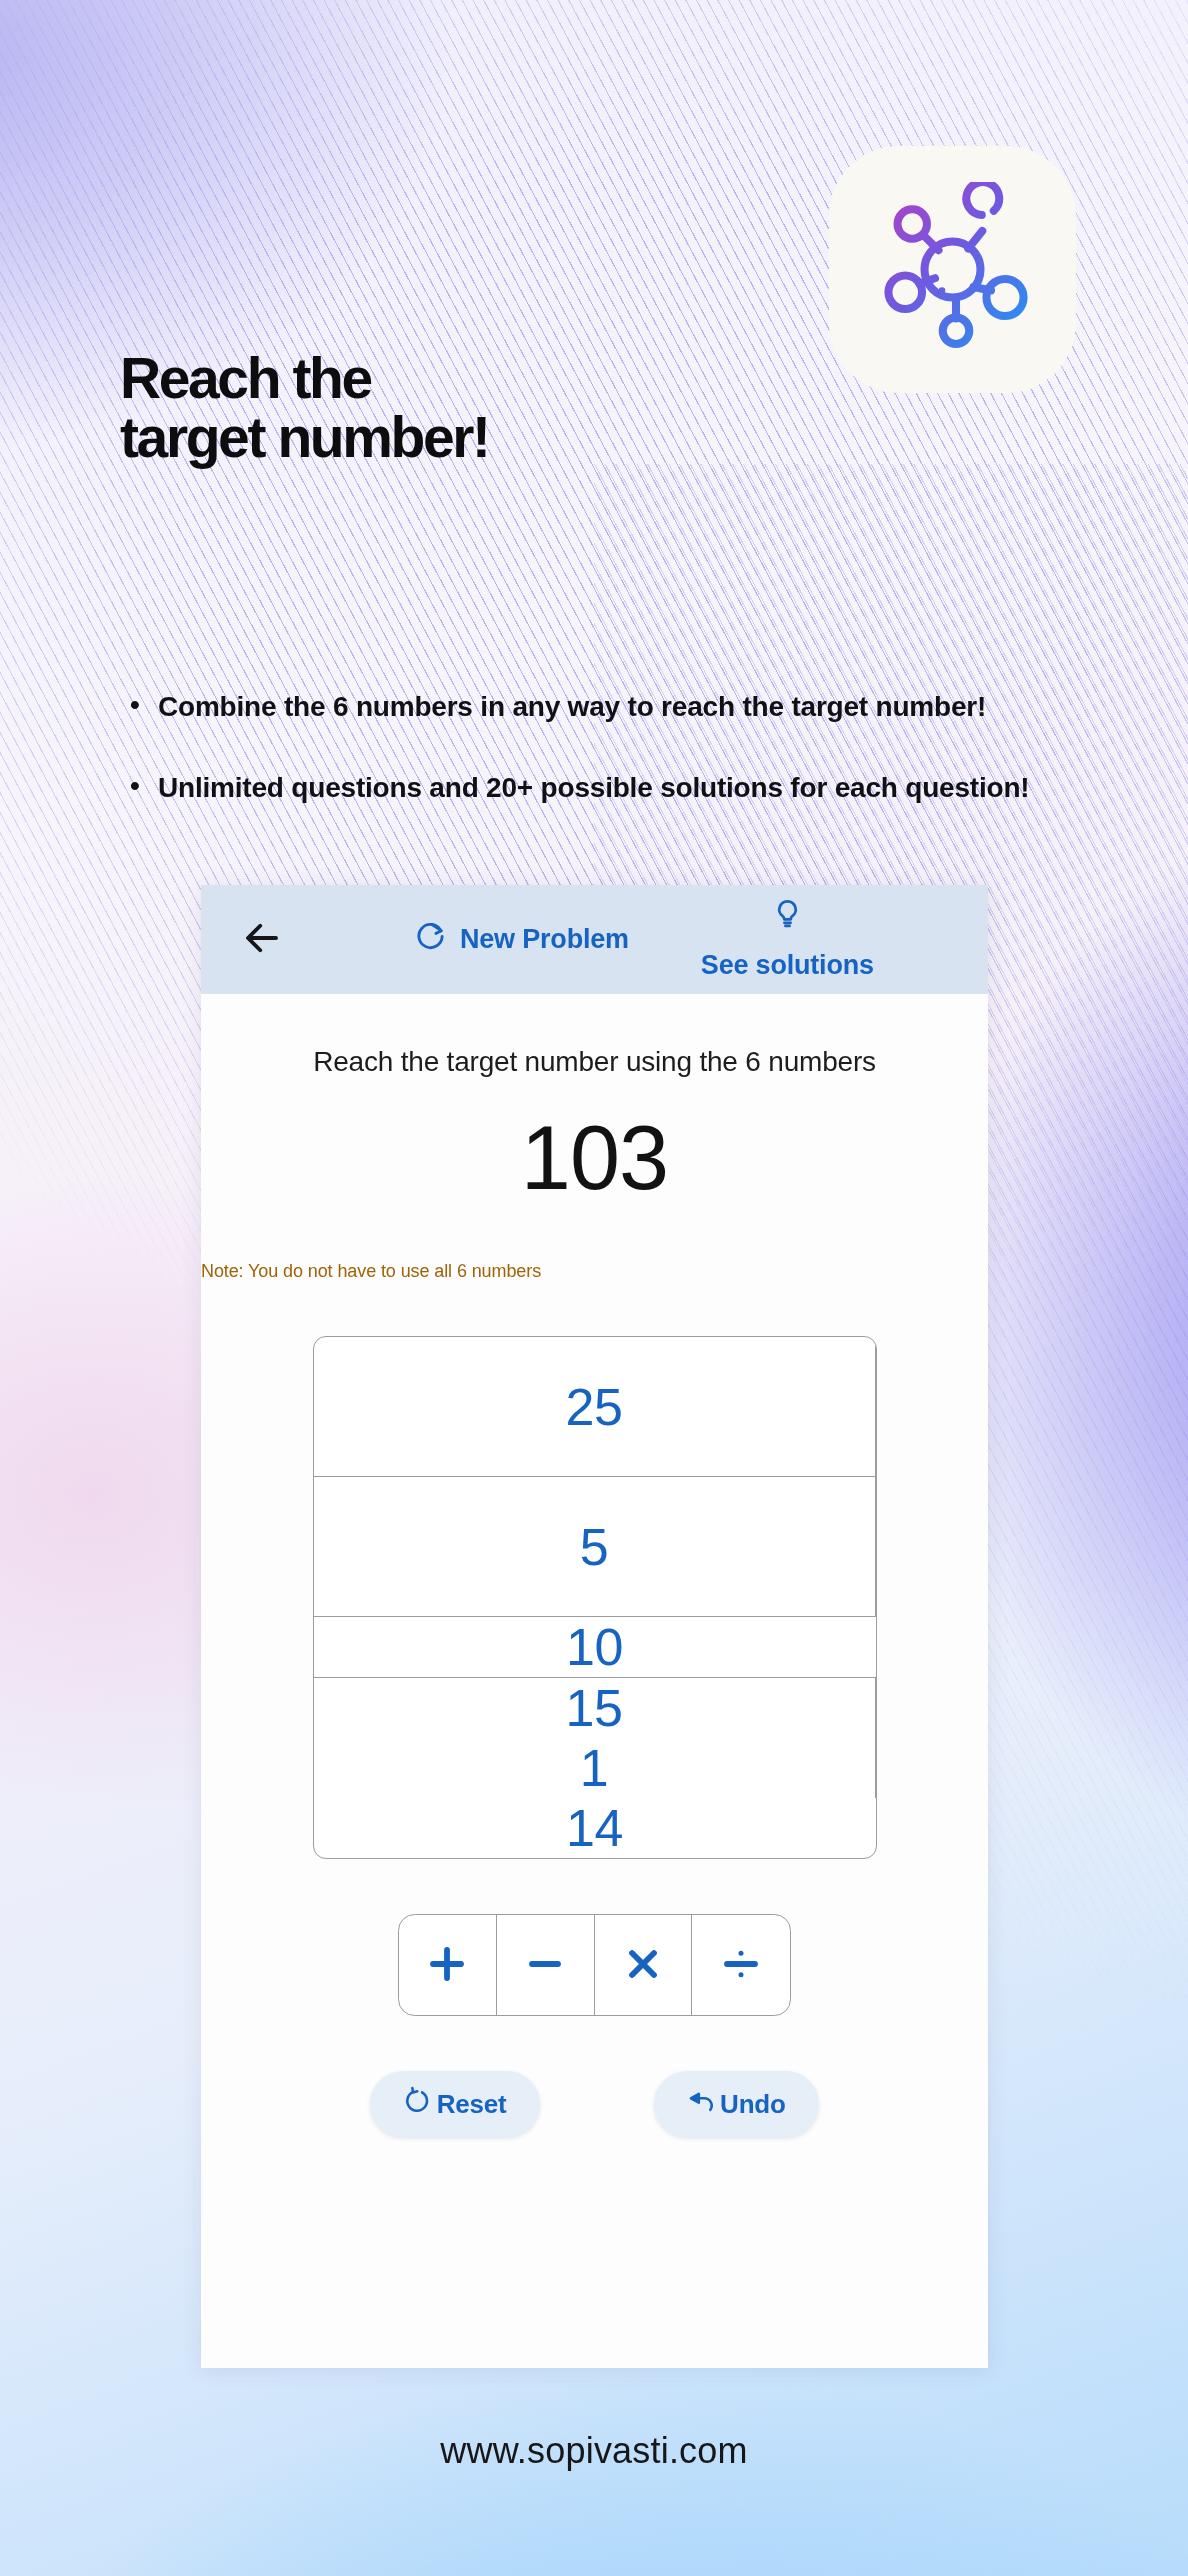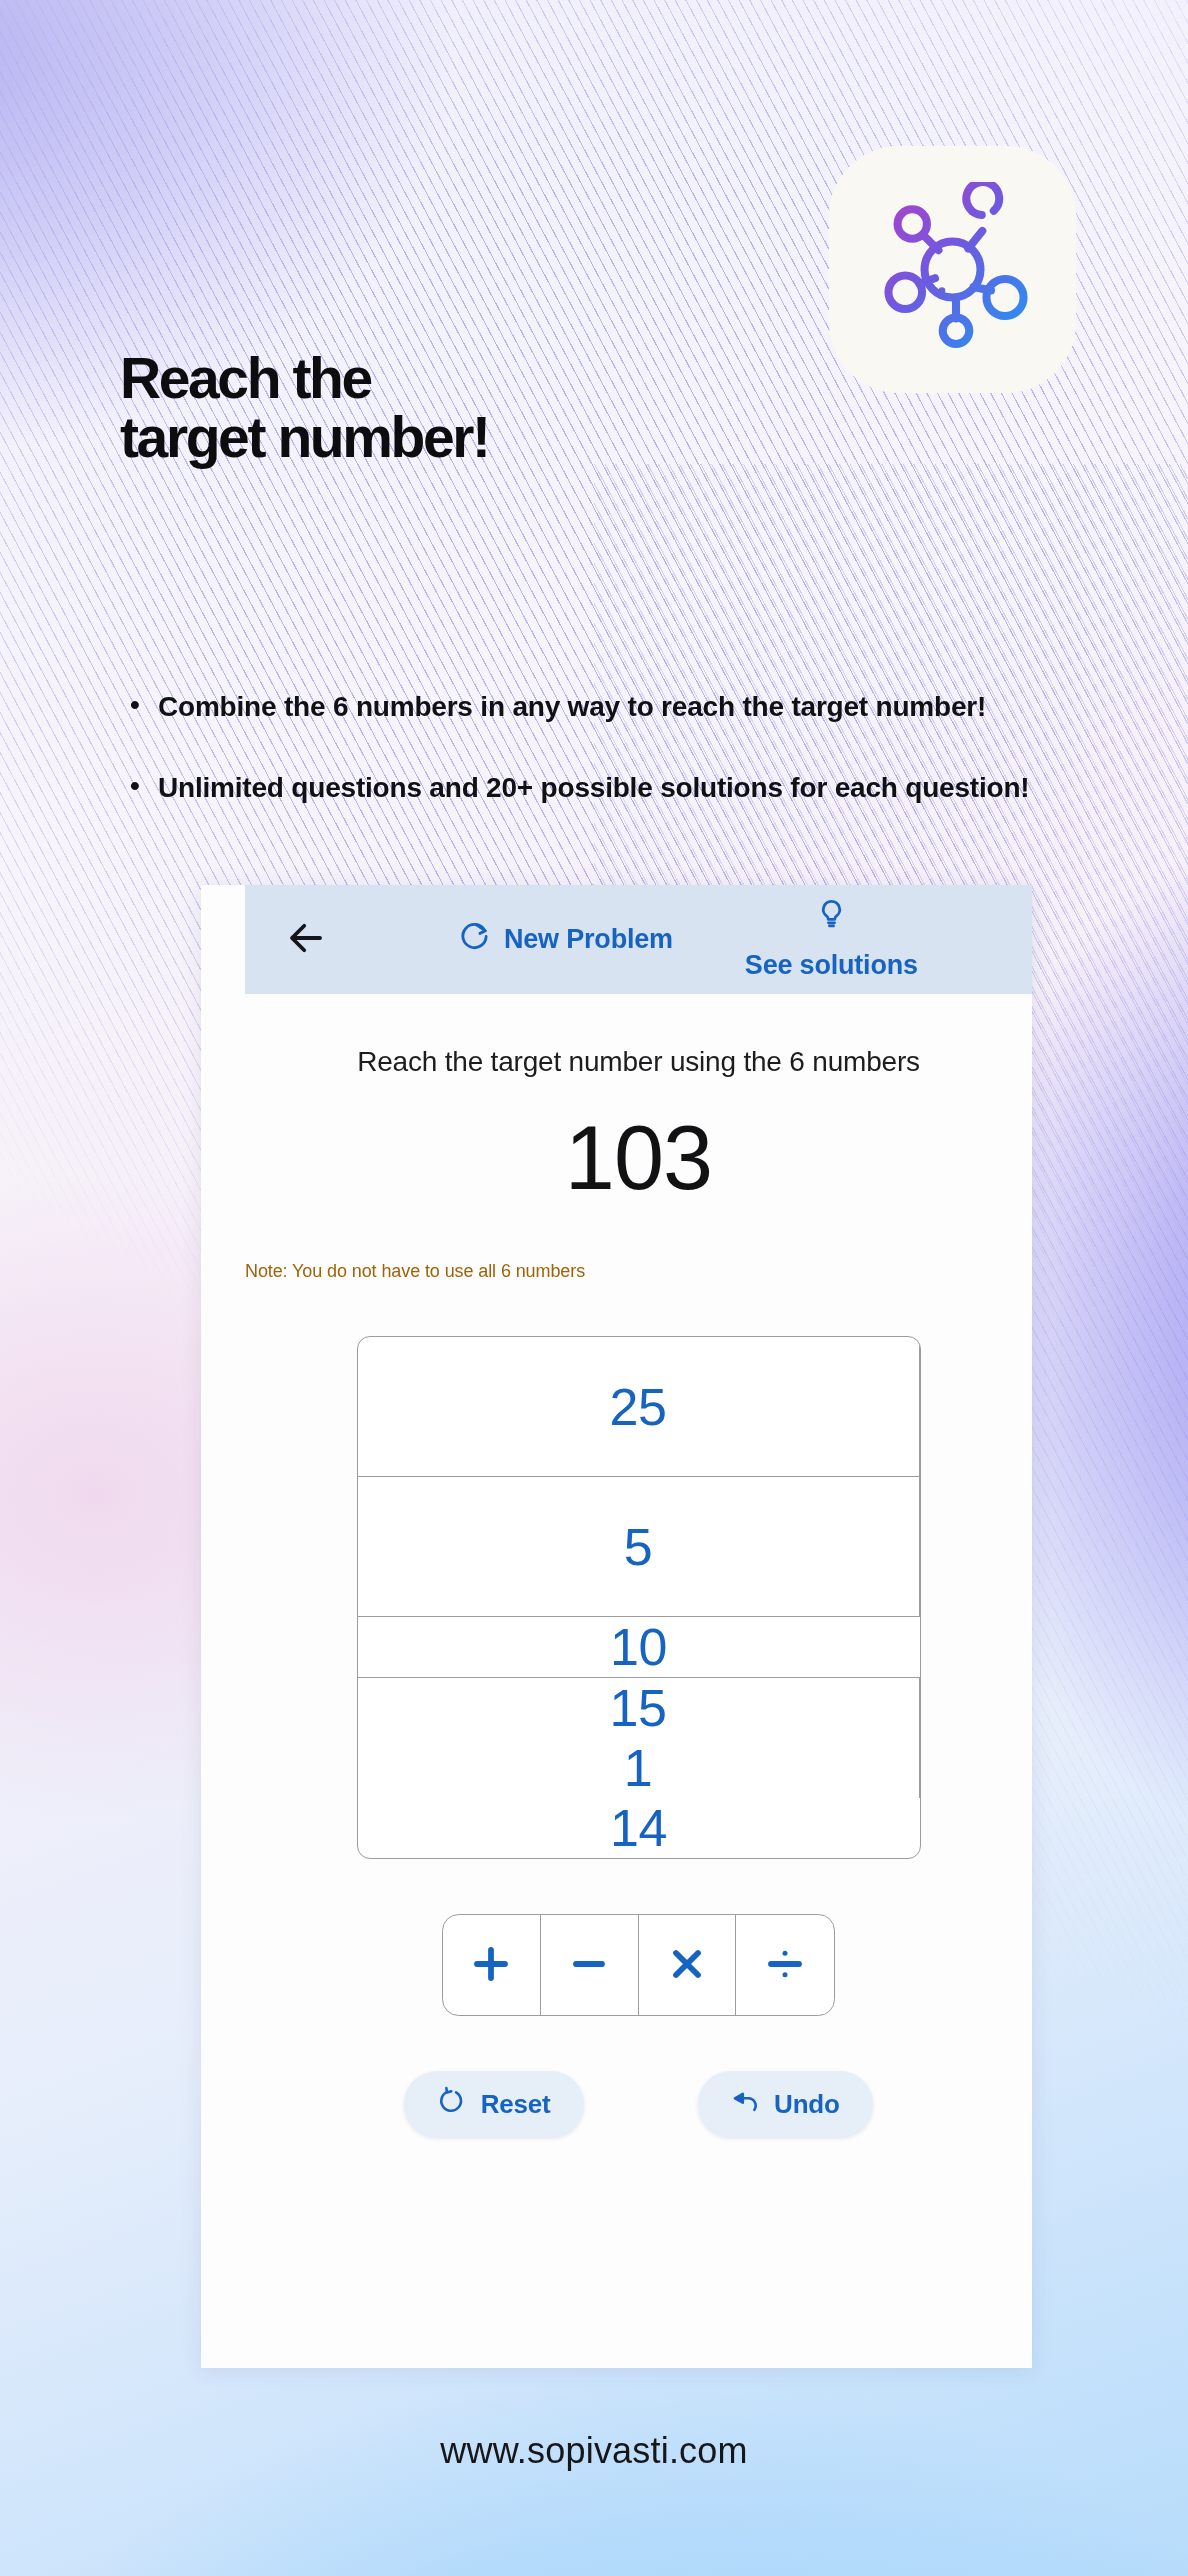--- a/index.html
+++ b/index.html
@@ -118,21 +118,20 @@
   
   #app-card {
     position: absolute;
     left: 201px;
     top: 885px;
     width: 787px;
     height: 1483px;
     background: #fdfdfd;
     overflow: hidden;
     box-shadow: 0 1.8px 20px rgba(60,60,120,0.10);
-    padding-left: 44px;
   }
 
   #app-header {
     height: 109px;
     background: #d7e3f1;
     display: flex;
     align-items: center;
     padding: 0 28px;
     box-sizing: border-box;
   }
@@ -228,21 +227,21 @@
     justify-content: center;
     gap: 114px;
   }
   .pill {
     background: #e6eff8;
     border-radius: 37px;
     height: 66px;
     display: flex;
     align-items: center;
     justify-content: center;
-    gap: 14px;
+    gap: 4px;
     padding: 0 33px;
     color: #1763c2;
     font-size: 26px;
     font-weight: 600;
     letter-spacing: -0.2px;
     box-shadow: 0 1.8px 4.6px rgba(40,60,120,0.12);
   }
   .pill svg { width: 29.5px; height: 29.5px; flex: none; }
 
   

